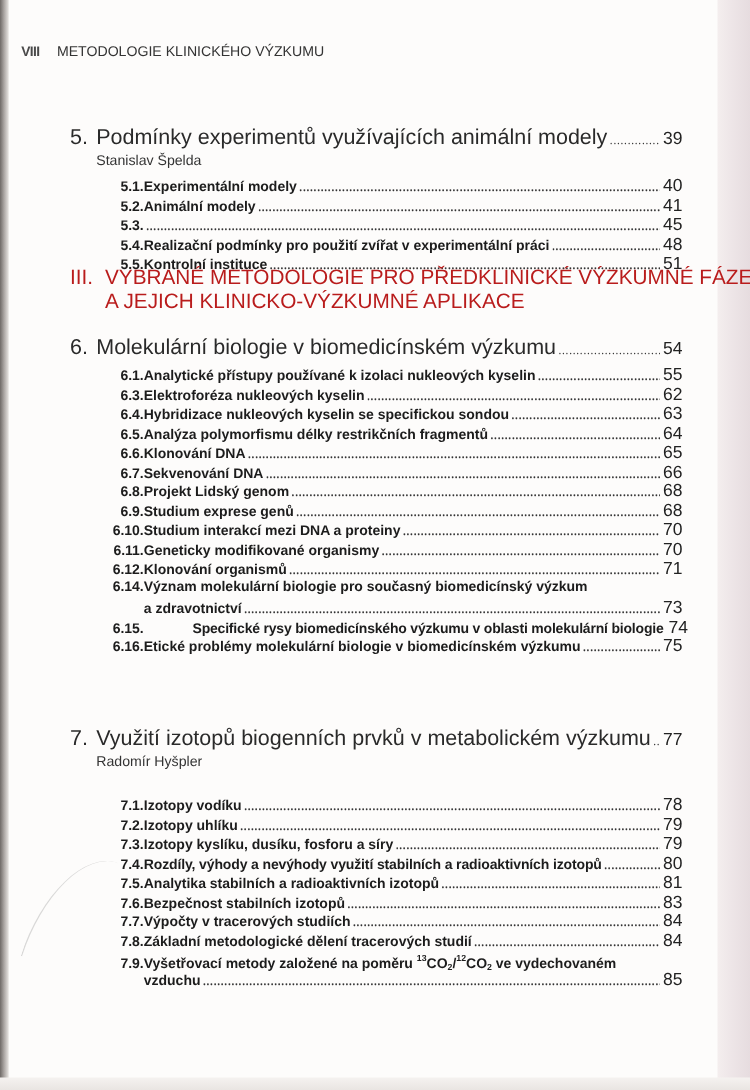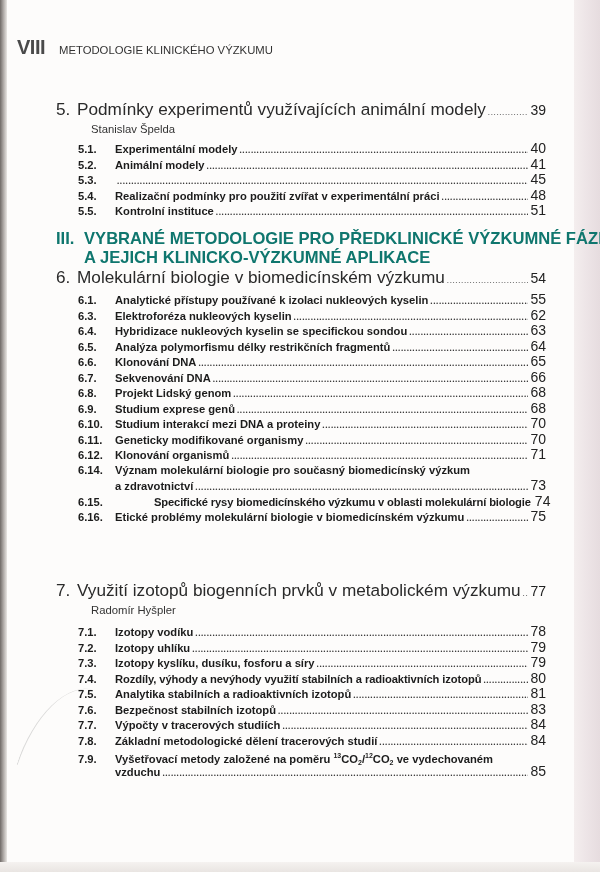--- a/index.html
+++ b/index.html
@@ -20,21 +20,21 @@
   .bottom-edge {
     position:absolute; left:0; bottom:0; width:600px; height:10px;
     background:linear-gradient(to bottom,#f5f2f0,#e9e5e2);
   }
   .running-head {
     position:absolute; left:17px; top:36px; height:20px;
     display:flex; align-items:baseline;
   }
   .page-num {
     font-family:"Liberation Sans", sans-serif; font-weight:bold;
-    font-size:20px; color:#4a4a4a; letter-spacing:-0.5px; margin-right:14px;
+    font-size:11px; color:#4a4a4a; letter-spacing:-0.5px; margin-right:14px;
   }
   .book-title {
     font-size:11.3px; color:#333; letter-spacing:0px;
   }
   .chapter {
     position:absolute; left:56px; width:490px;
   }
   .ch-line {
     display:flex; align-items:baseline; font-size:17.2px; color:#2a2a2a;
     height:20px; line-height:20px;
@@ -46,35 +46,35 @@
     font-family:"Liberation Serif", serif; font-size:9px; letter-spacing:0.6px;
     color:#333; line-height:1;
   }
   .dots::after {
     content:"............................................................................................................................................................................................................................................";
   }
   .pg {
     flex:none; font-family:Liberation Sans, sans-serif; font-size:14px; color:#222;
   }
   .author {
-    margin-left:35px; font-size:11.3px; color:#333; height:16px; line-height:16px;
+    margin-left:21px; font-size:11.3px; color:#333; height:16px; line-height:16px;
     margin-top:2px;
   }
   .sections { margin-left:22px; margin-top:7px; }
   .sec {
     display:flex; align-items:baseline; height:15.5px; line-height:15.5px;
-    font-weight:bold; font-size:11.2px; color:#1c1c1c;
+    font-weight:bold; font-size:11.2px; color:#1c1c1c;text-align:right;
   }
   .sec-num { width:37px; flex:none; }
   .sec-title { flex:none; white-space:nowrap; }
   .sec-title i { font-style:italic; }
   .sec .pg { font-weight:normal; }
   .part-heading {
-    position:absolute; left:56px; top:229px; width:500px;
-    font-weight:bold; font-size:16.6px; color:#0f766e; line-height:19px;
+    position:absolute; left:56px; top:212px; width:500px;
+    font-weight:normal; font-size:16.6px; color:#b91c1c; line-height:19px;
   }
   .part-heading .row { display:flex; white-space:nowrap; }
   .part-heading .pnum { width:21px; flex:none; }
   sup.s { font-size:7px; vertical-align:5px; }
   sub.s { font-size:7px; vertical-align:-2px; }
   .pencil {
     position:absolute; left:30px; top:680px; width:50px; height:95px;
     border-left:1px solid rgba(150,150,150,0.35);
     border-radius:100% 0 0 0;
     transform:rotate(18deg);
@@ -245,21 +245,21 @@
 </div>
 
 <div class="chapter" style="top:580px;">
   <div class="ch-line">
     <span class="ch-num">7.</span>
     <span class="ch-title">Využití izotopů biogenních prvků v metabolickém výzkumu</span>
     <span class="dots"></span>
     <span class="pg">77</span>
   </div>
   <div class="author">Radomír Hyšpler</div>
-  <div class="sections" style="margin-top:6px;">
+  <div class="sections" style="margin-top:18px;">
     <div class="sec">
         <span class="sec-num">7.1.</span>
         <span class="sec-title">Izotopy vodíku</span>
         <span class="dots"></span>
         <span class="pg">78</span>
       </div>
     <div class="sec">
         <span class="sec-num">7.2.</span>
         <span class="sec-title">Izotopy uhlíku</span>
         <span class="dots"></span>

